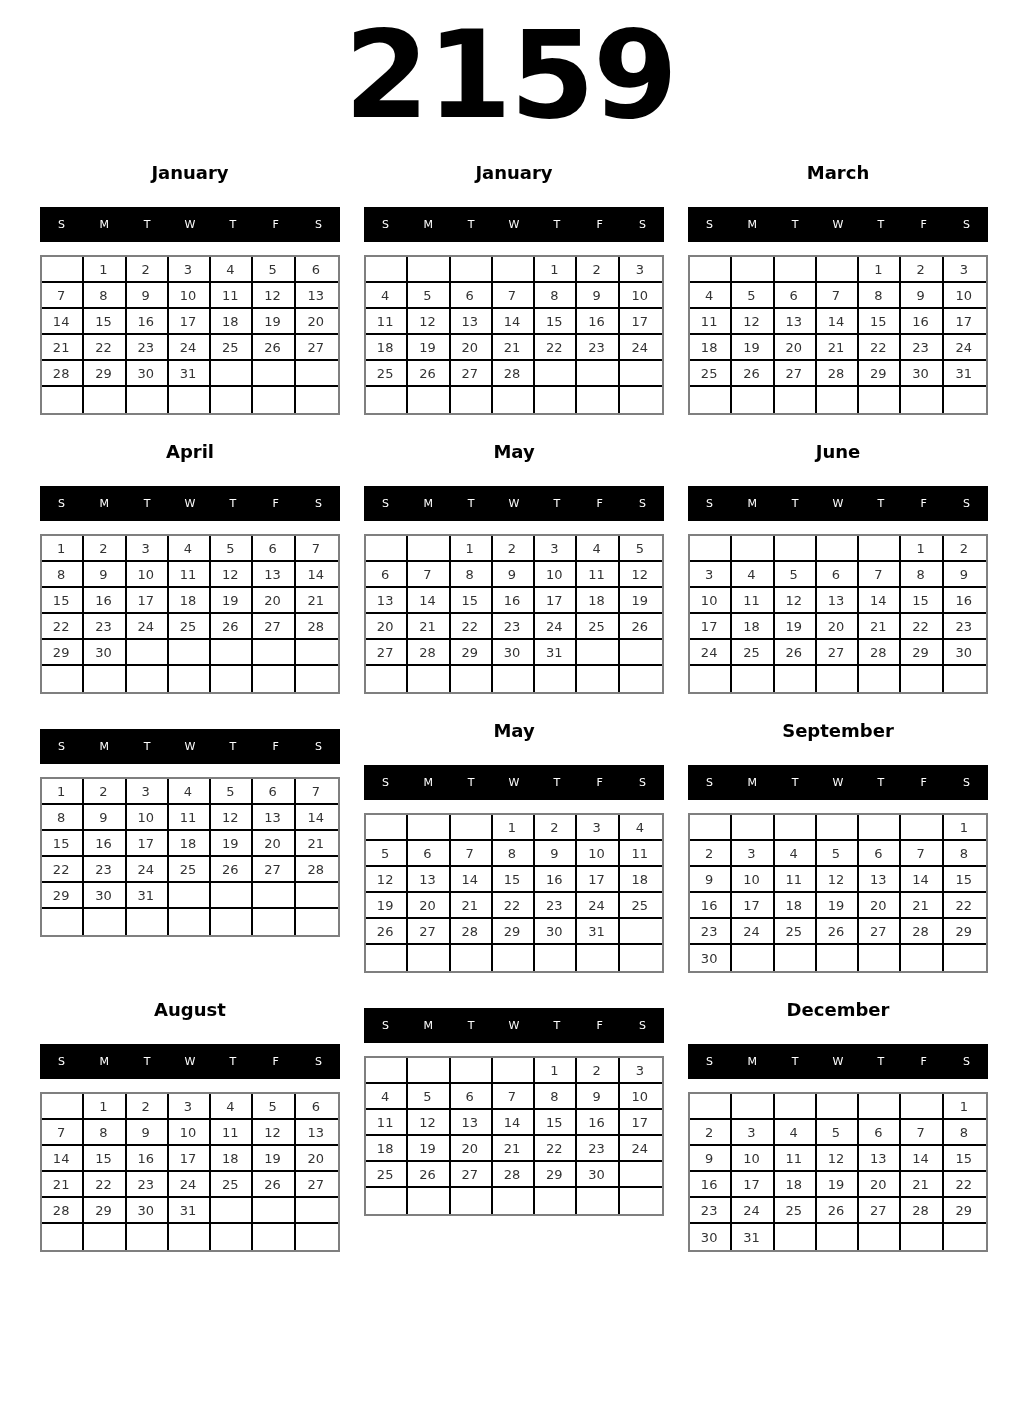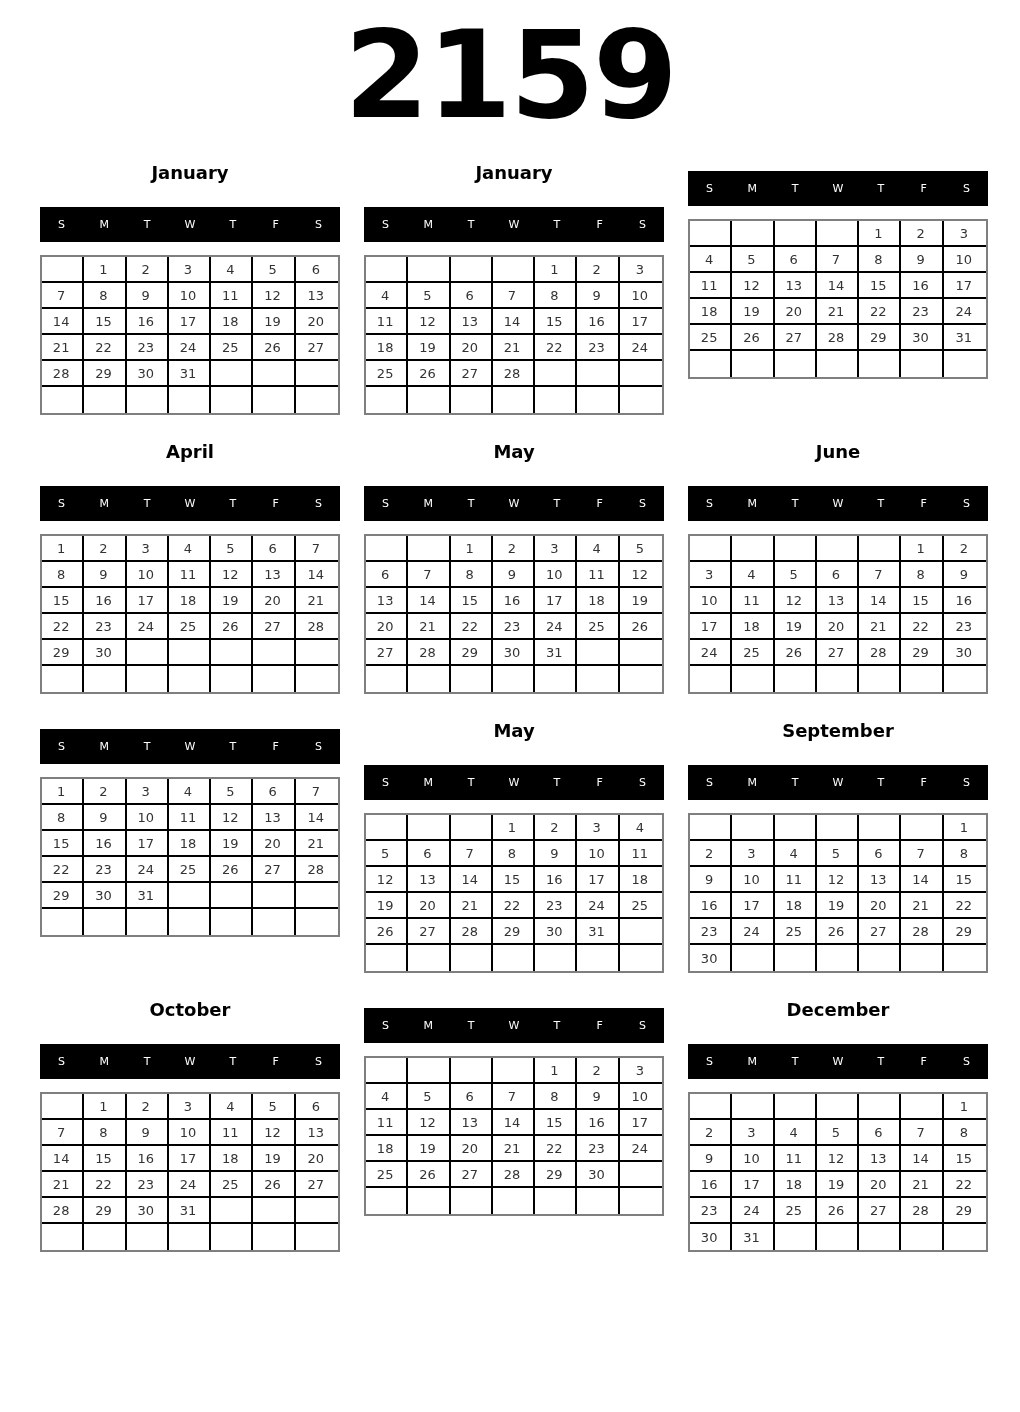--- a/index.html
+++ b/index.html
@@ -224,20 +224,21 @@
               <td></td>
               <td></td>
               <td></td>
               <td></td>
             </tr>
           </tbody>
     </table>
   </section>
 
   <section class="month">
+    <h2 class="month-title">March</h2>
     <div class="weekday-header">
           <span class="weekday-label">S</span>
           <span class="weekday-label">M</span>
           <span class="weekday-label">T</span>
           <span class="weekday-label">W</span>
           <span class="weekday-label">T</span>
           <span class="weekday-label">F</span>
           <span class="weekday-label">S</span>
         </div>
     <table class="month-table">
@@ -719,21 +720,21 @@
               <td></td>
               <td></td>
               <td></td>
               <td></td>
             </tr>
           </tbody>
     </table>
   </section>
 
   <section class="month">
-    <h2 class="month-title">October</h2>
+    <h2 class="month-title">August</h2>
     <div class="weekday-header">
           <span class="weekday-label">S</span>
           <span class="weekday-label">M</span>
           <span class="weekday-label">T</span>
           <span class="weekday-label">W</span>
           <span class="weekday-label">T</span>
           <span class="weekday-label">F</span>
           <span class="weekday-label">S</span>
         </div>
     <table class="month-table">

